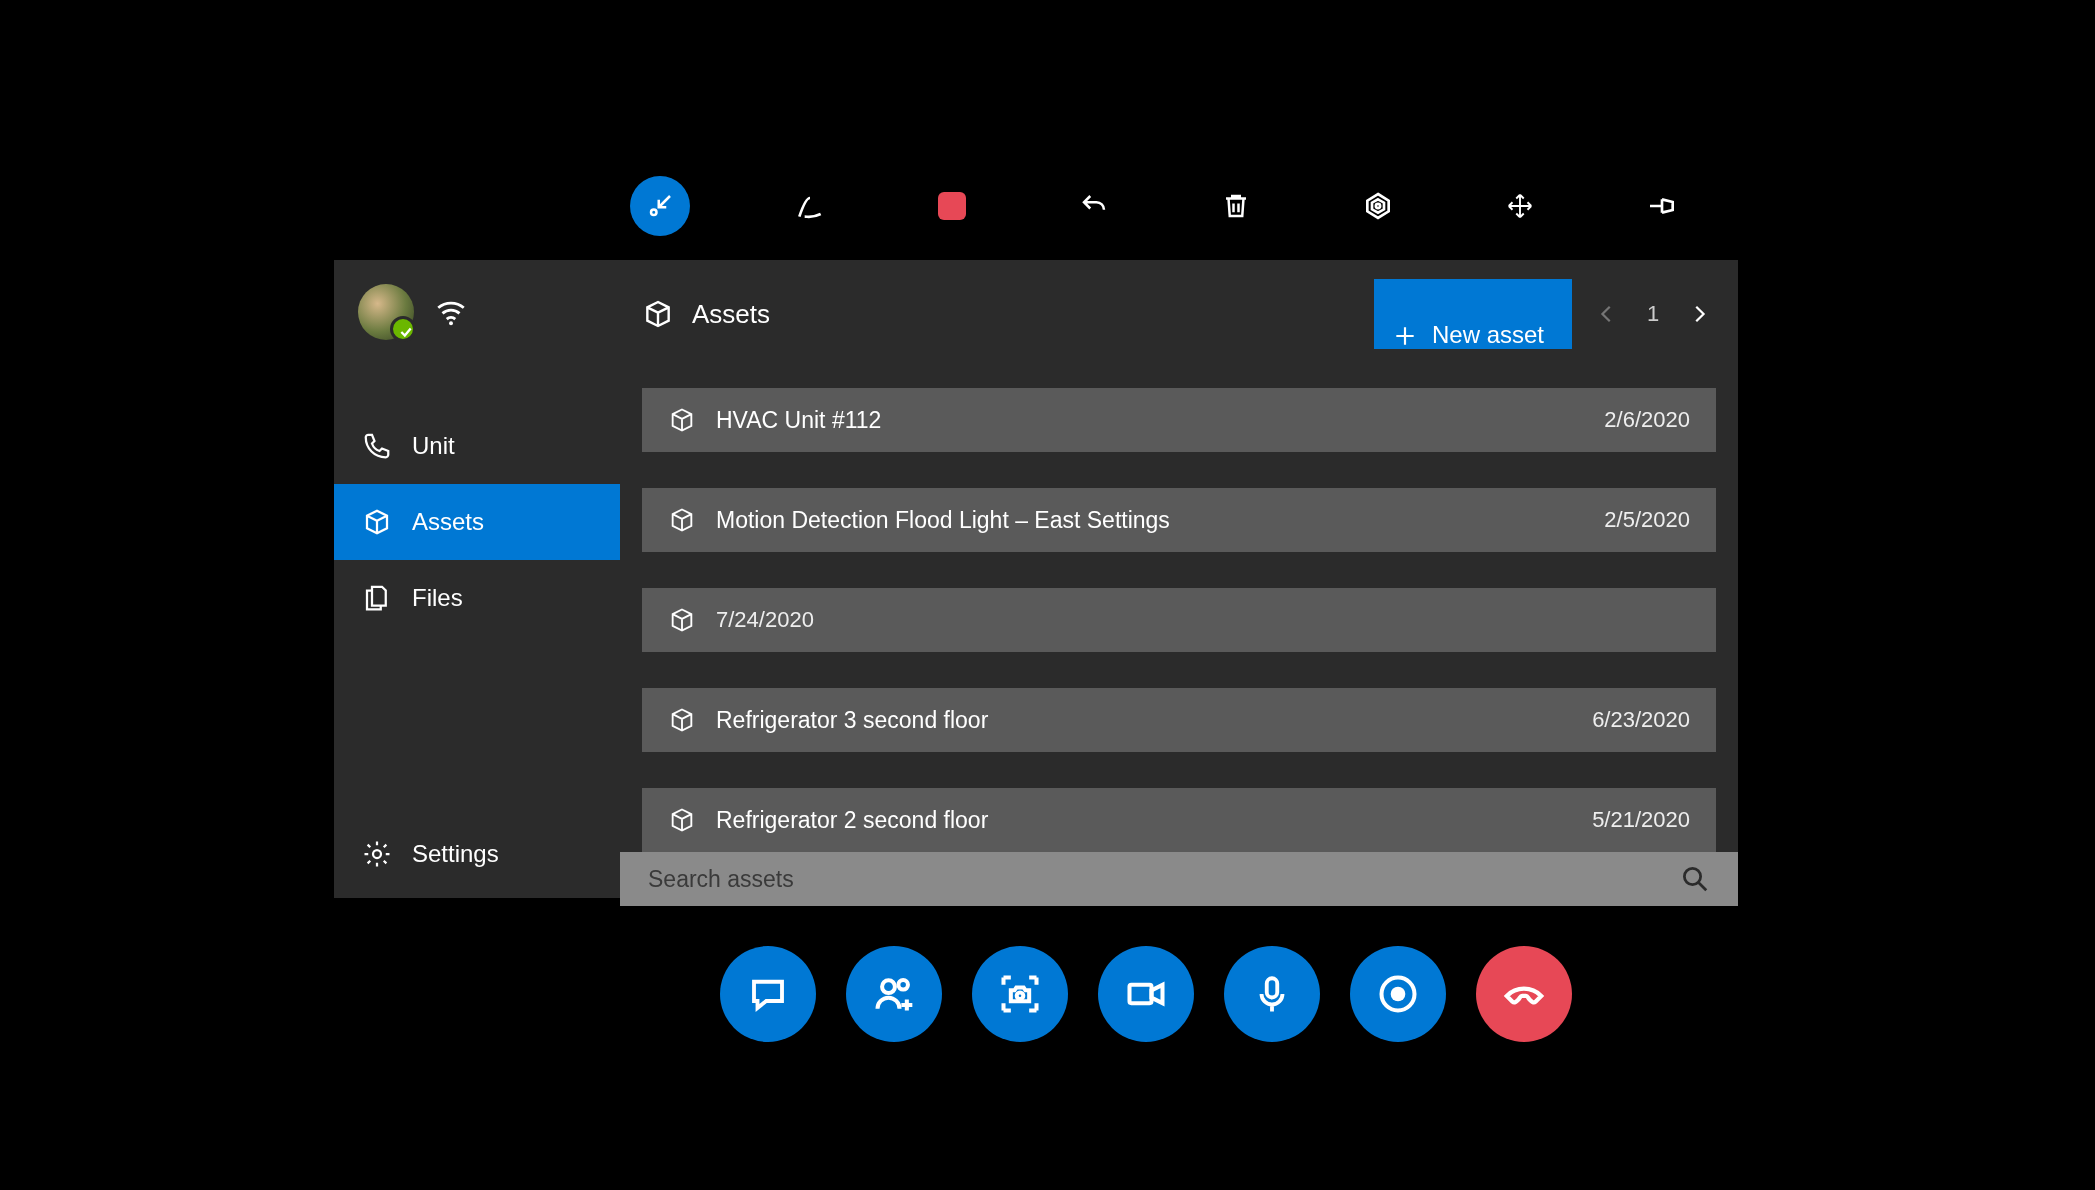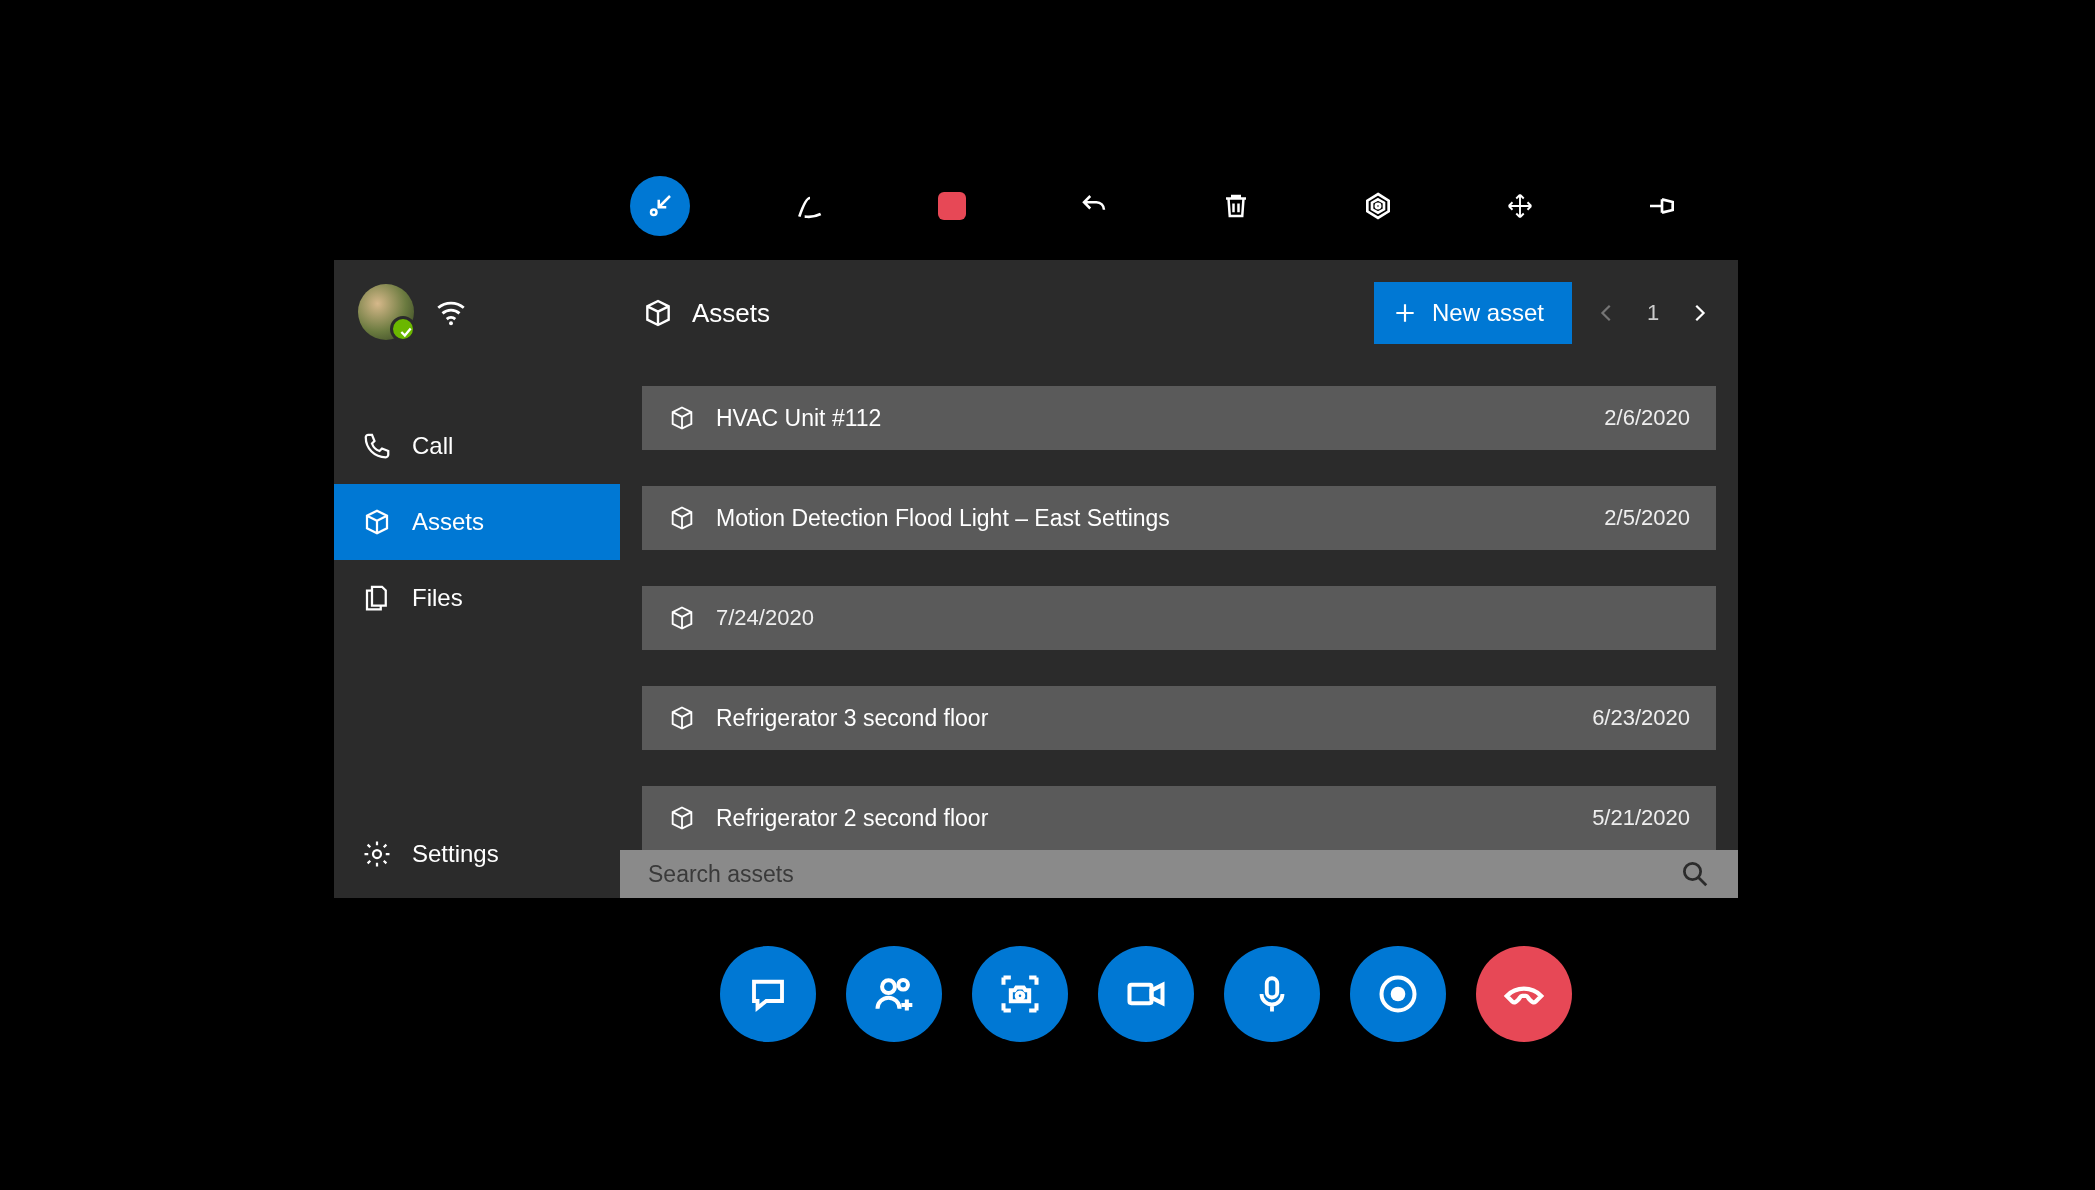--- a/index.html
+++ b/index.html
@@ -116,23 +116,23 @@
     display: flex; align-items: center; gap: 18px;
     font-size: 26px;
     font-weight: 500;
   }
   .main-header-right {
     margin-left: auto;
     display: flex; align-items: center; gap: 18px;
   }
   .new-asset-btn {
     background: #0078d4;
-    height: 62px;
+    height: 70px;
     padding: 0 28px 0 18px;
-    display: flex; align-items: center; gap: 14px;
+    display: flex; align-items: flex-end; gap: 14px;
     font-size: 24px;
     font-weight: 500;
     cursor: pointer;
   }
   .pager {
     display: flex; align-items: center; gap: 14px;
     font-size: 22px;
     color: #ccc;
   }
   .pager-arrow {
@@ -159,21 +159,21 @@
   .asset-row .asset-date { color: #eee; font-size: 22px; }
 
   .search-bar {
     margin-top: auto;
     height: 72px;
     background: #8a8a8a;
     margin-left: -22px;
     margin-right: -22px;
     display: flex;
     align-items: center;
-    padding: 4px 28px;
+    padding: 12px 28px;
   }
   .search-bar input {
     flex: 1;
     background: transparent;
     border: none;
     outline: none;
     color: #3a3a3a;
     font-size: 23px;
   }
   .search-bar input::placeholder { color: #3a3a3a; }
@@ -258,21 +258,21 @@
           <circle cx="12" cy="20" r="1.4" fill="#fff" stroke="none"></circle>
         </svg>
     </div>
 
     <div style="height:40px"></div>
 
     <div class="sidebar-item">
       <svg width="30" height="30" viewBox="0 0 24 24">
           <path d="M5 3 c-1 0-2 1-2 2 c0 9 7 16 16 16 c1 0 2-1 2-2 v-3 l-5-2 -2 2 c-3-1-5-3-6-6 l2-2 -2-5 z"></path>
         </svg>
-      <span>Call</span>
+      <span>Unit</span>
     </div>
     <div class="sidebar-item active">
       <svg width="30" height="30" viewBox="0 0 24 24">
           <path d="M12 3 l8 4 v10 l-8 4 -8-4 V7 z M4 7 l8 4 l8-4 M12 11 v10"></path>
         </svg>
       <span>Assets</span>
     </div>
     <div class="sidebar-item">
       <svg width="30" height="30" viewBox="0 0 24 24">
           <path d="M8 3 h8 l3 3 v12 h-11 z M8 3 v3 h-4 v15 h11 v-3"></path>

